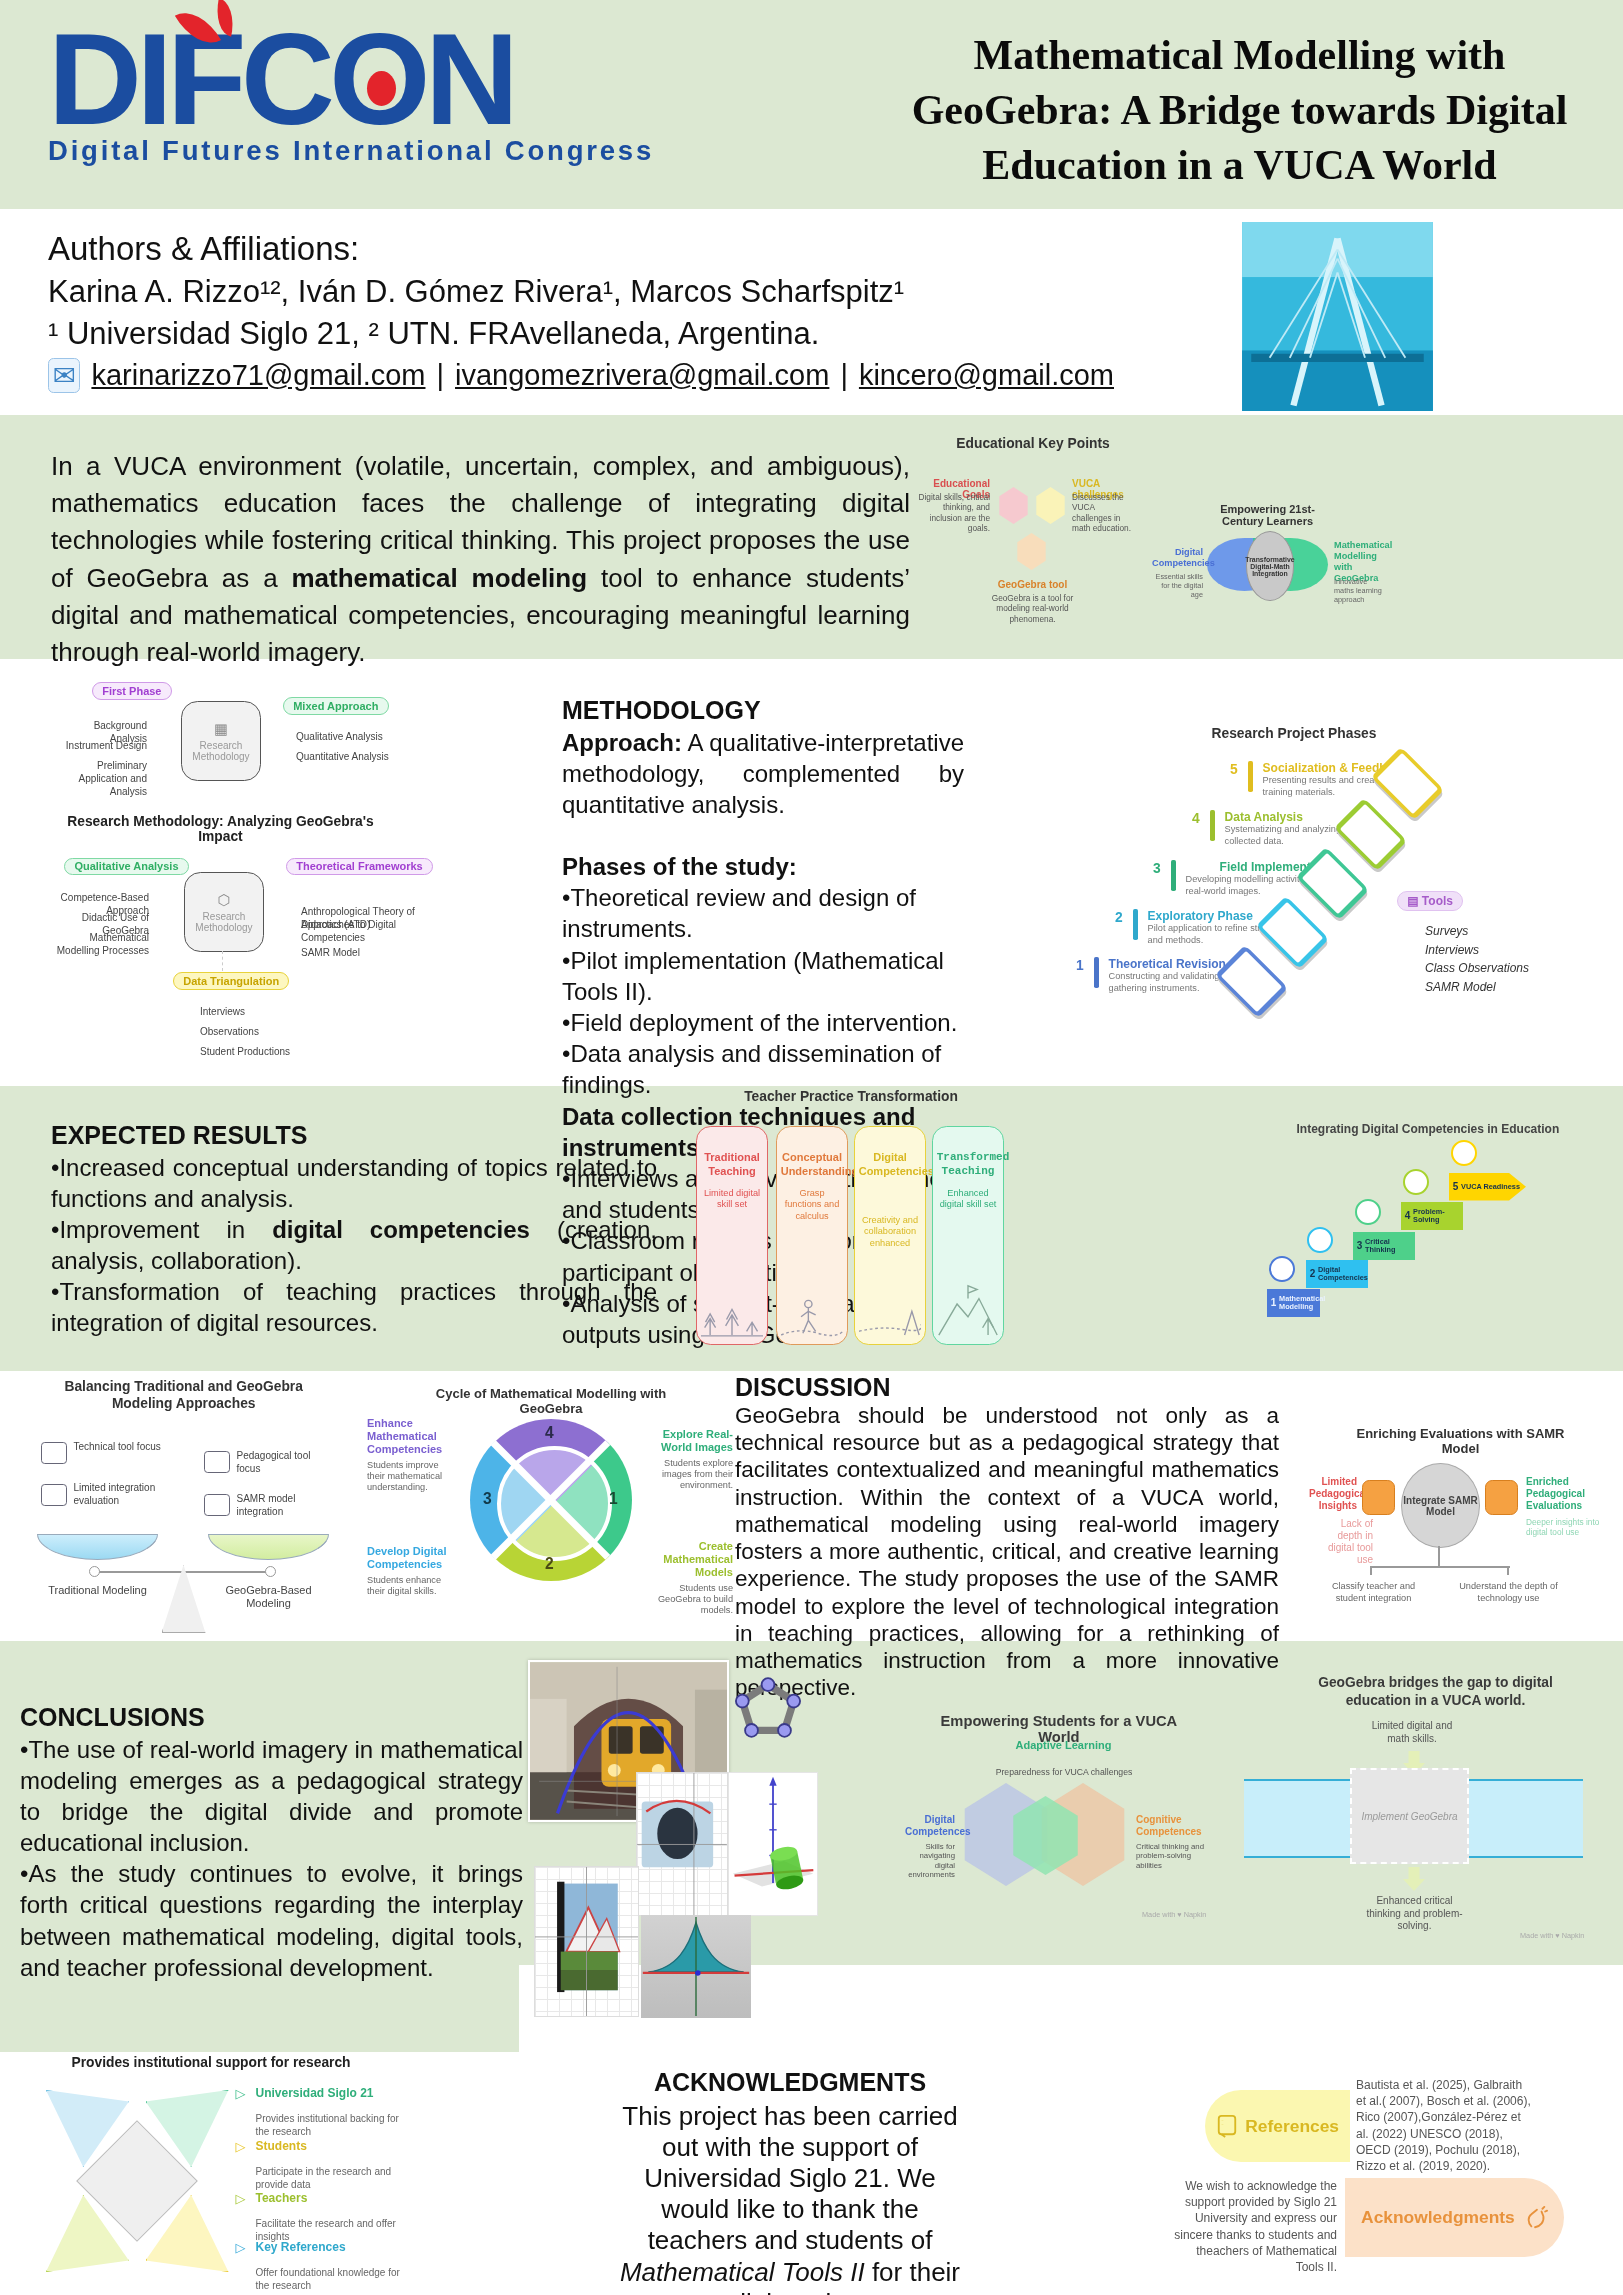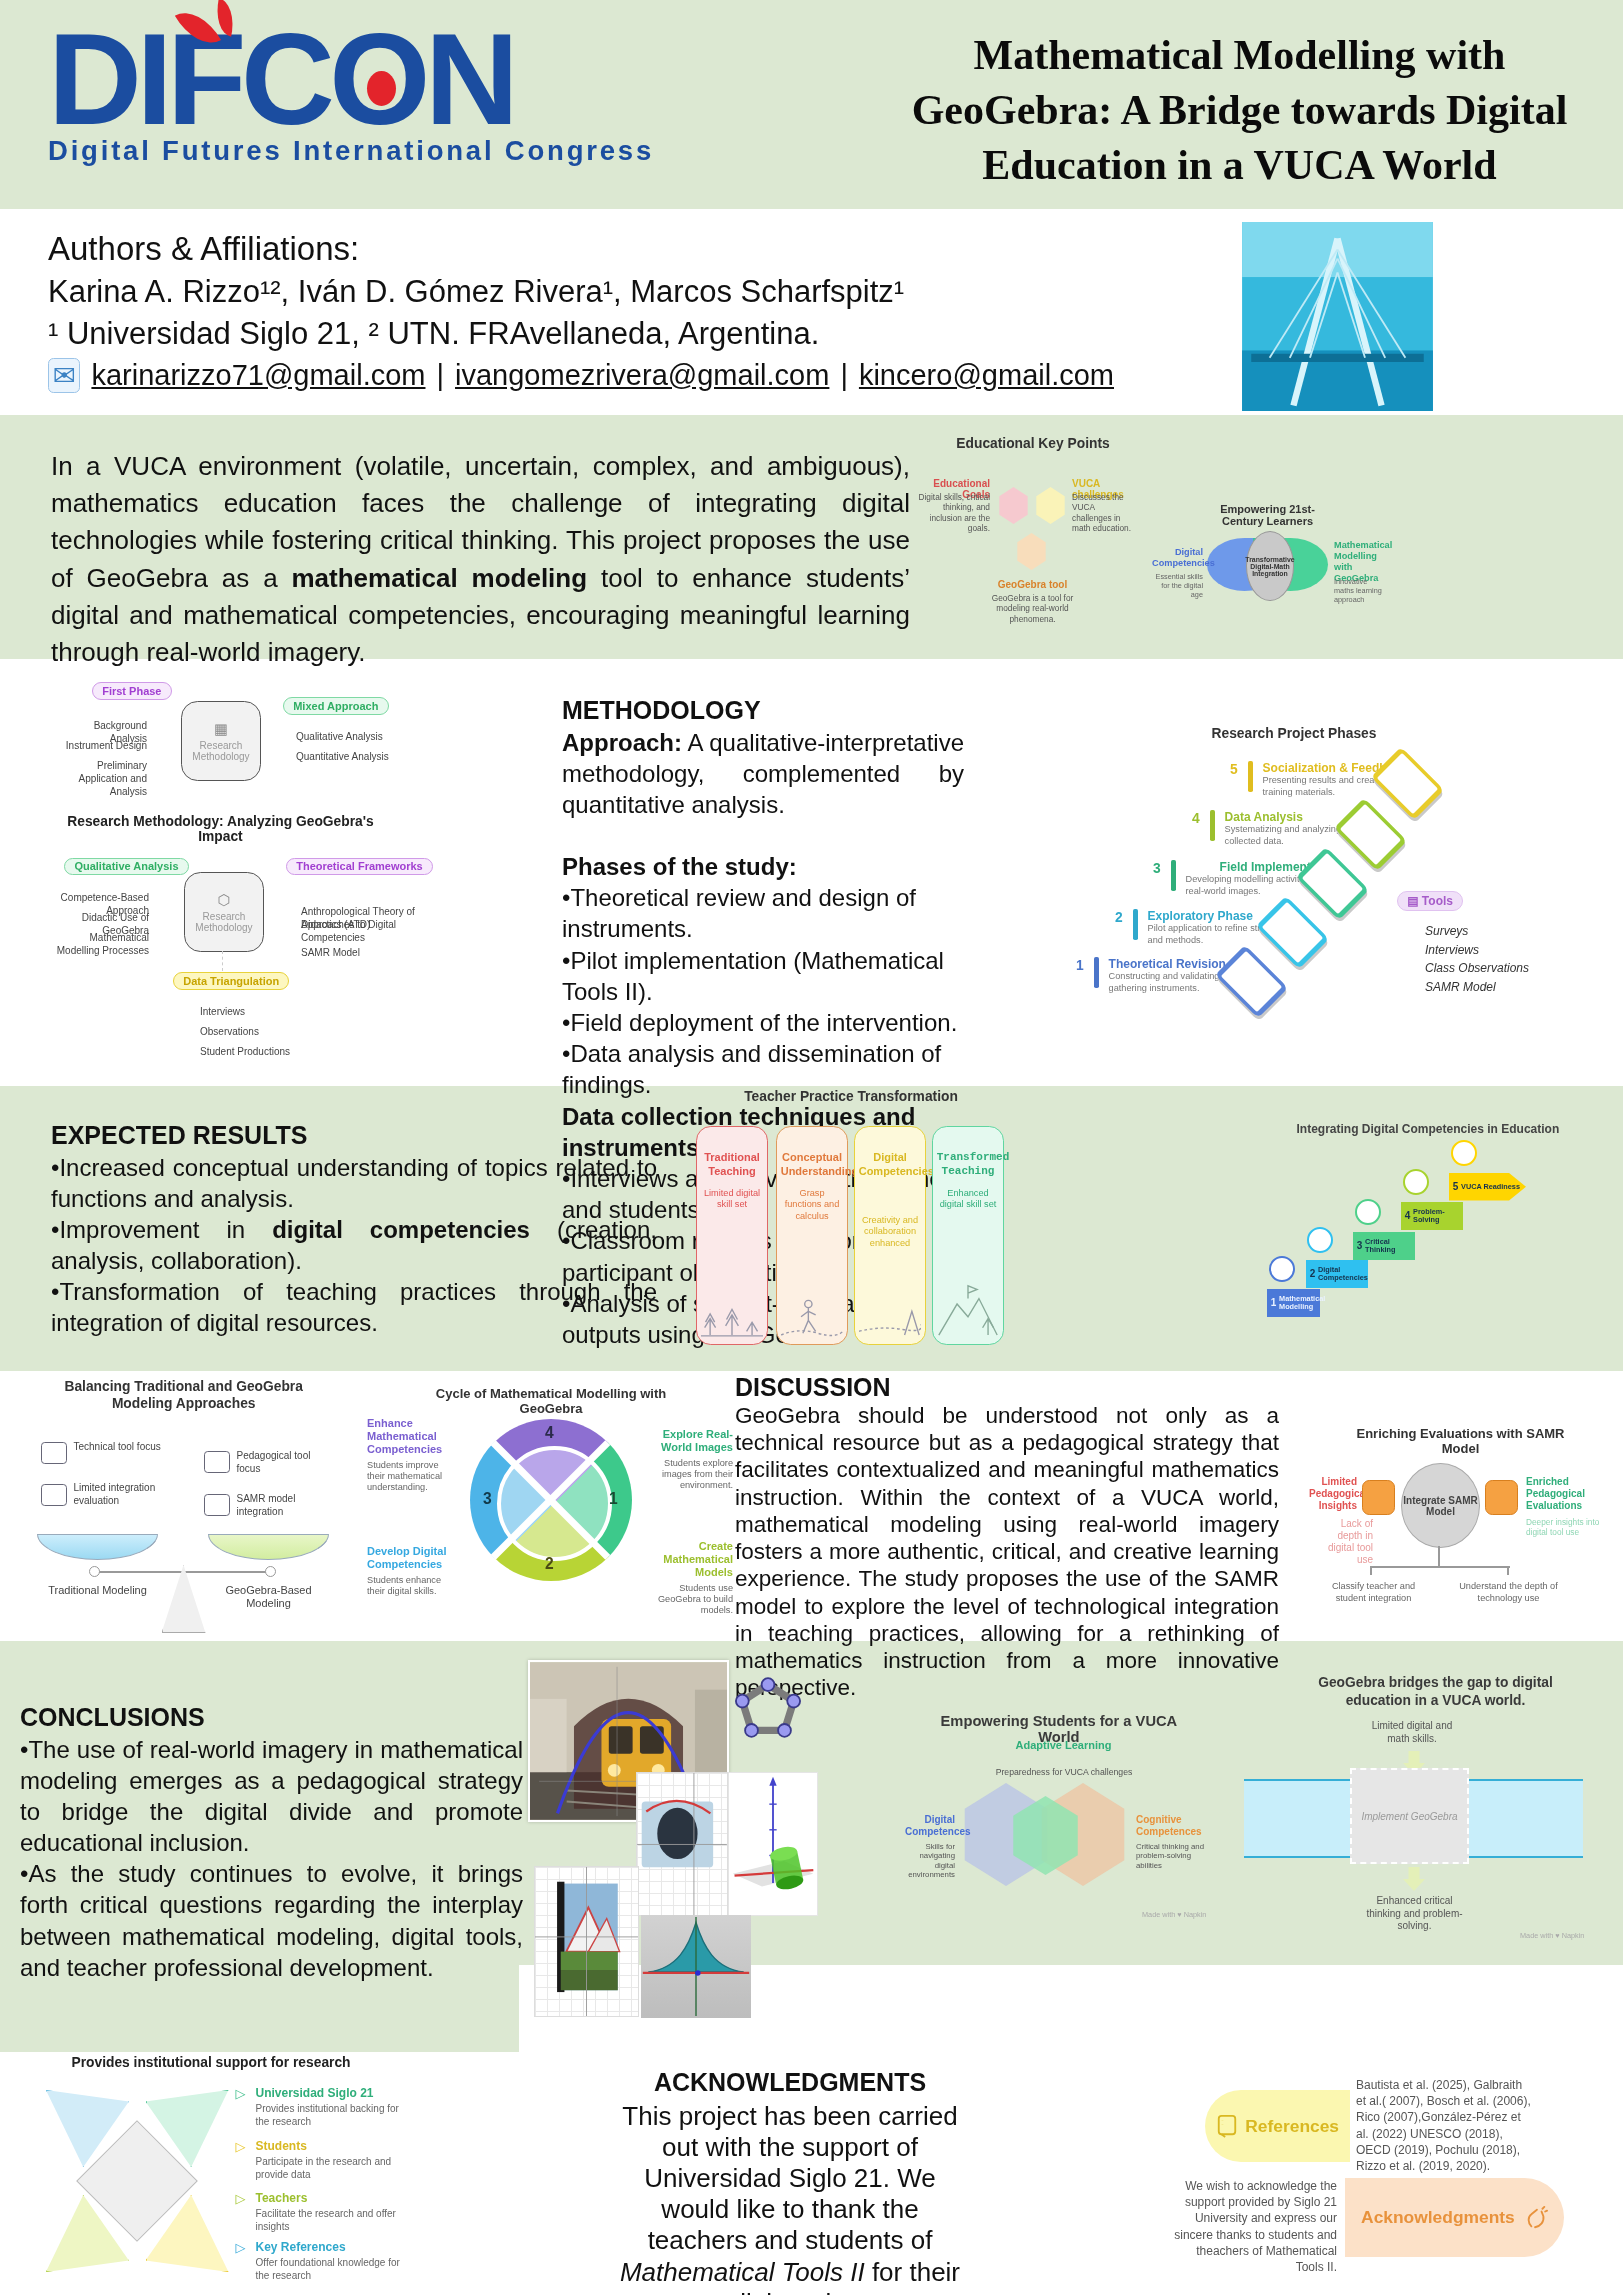--- a/index.html
+++ b/index.html
@@ -28,21 +28,21 @@
   .step{position:absolute;height:27.5px;color:#15324d;font-size:7.3px;font-weight:bold;display:flex;align-items:center;gap:2.8px;padding:0 3.7px;box-sizing:border-box;line-height:1.1;}
   .stepnum{font-size:10px;}
   .badge-c{position:absolute;width:22px;height:22px;border-radius:50%;border:2.8px solid;background:#fff;}
   .scale-pan{position:absolute;height:24px;border-radius:0 0 50% 50%/0 0 100% 100%;border:1.8px solid #9ab;border-top:0.9px solid #9ab;}
   .tinyicon{position:absolute;width:24px;height:20px;border:1.8px solid #667;border-radius:3.7px;background:#fff;}
   .quad-label{position:absolute;font-size:11px;font-weight:bold;line-height:1.2;}
   .quad-desc{font-size:9.2px;color:#666;font-weight:normal;margin-top:3.7px;line-height:1.2;}
   .samr-sq{position:absolute;width:31px;height:33px;background:#f5a142;border:1.8px solid #d87f1e;border-radius:7.3px;}
   .hex2{position:absolute;clip-path:polygon(50% 0%,93% 25%,93% 75%,50% 100%,7% 75%,7% 25%);}
   .supp-label{font-size:12px;font-weight:bold;}
-  .supp-desc{font-size:10px;color:#666;width:152px;line-height:1.25;margin-top:3px;}
+  .supp-desc{font-size:10px;color:#666;width:152px;line-height:1.25;margin-top:13px;}
   .tri{position:absolute;}
   .wm{font-size:7.3px;color:#aaa;}
   .gridbg{background-image:linear-gradient(#e8e8e8 0.9px,transparent 0.9px),linear-gradient(90deg,#e8e8e8 0.9px,transparent 0.9px);background-size:12px 12px;background-color:#fff;}
   a{cursor:pointer;}
   .email{color:#111;text-decoration:underline;font-size:29px;}
   .dashv{position:absolute;border-left:1.8px dashed #ccc;}
 </style>
 </head>
 <body>
 

